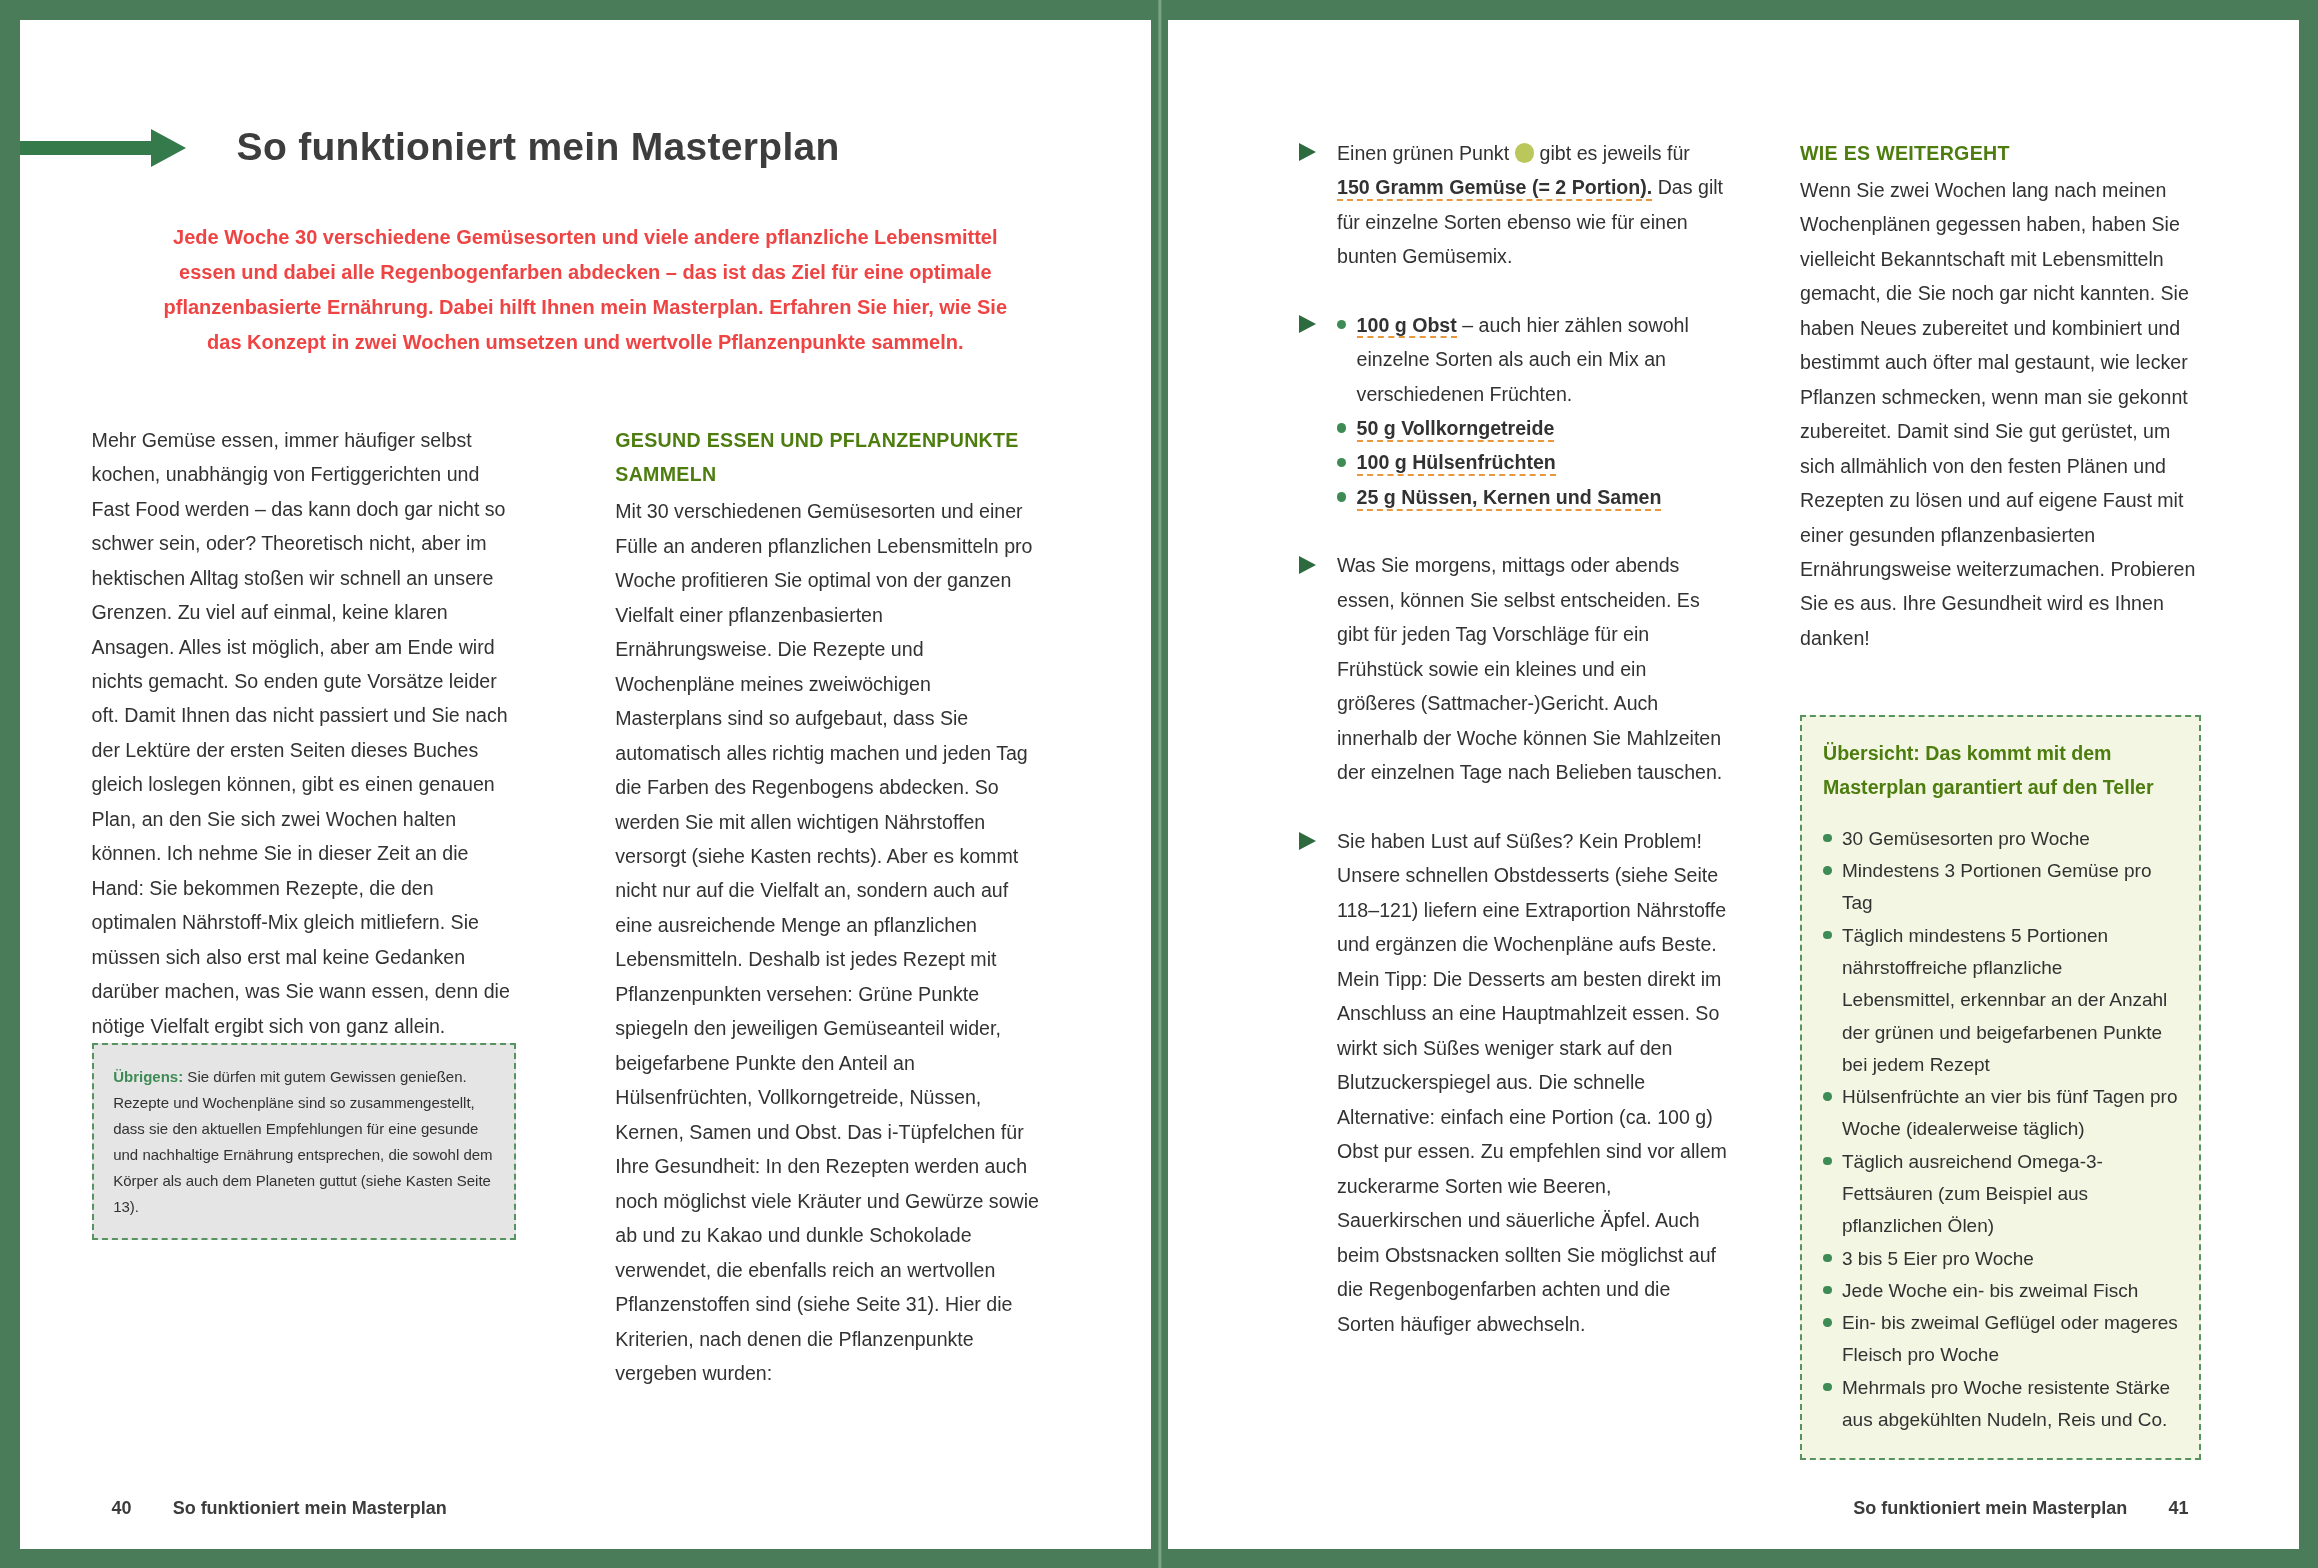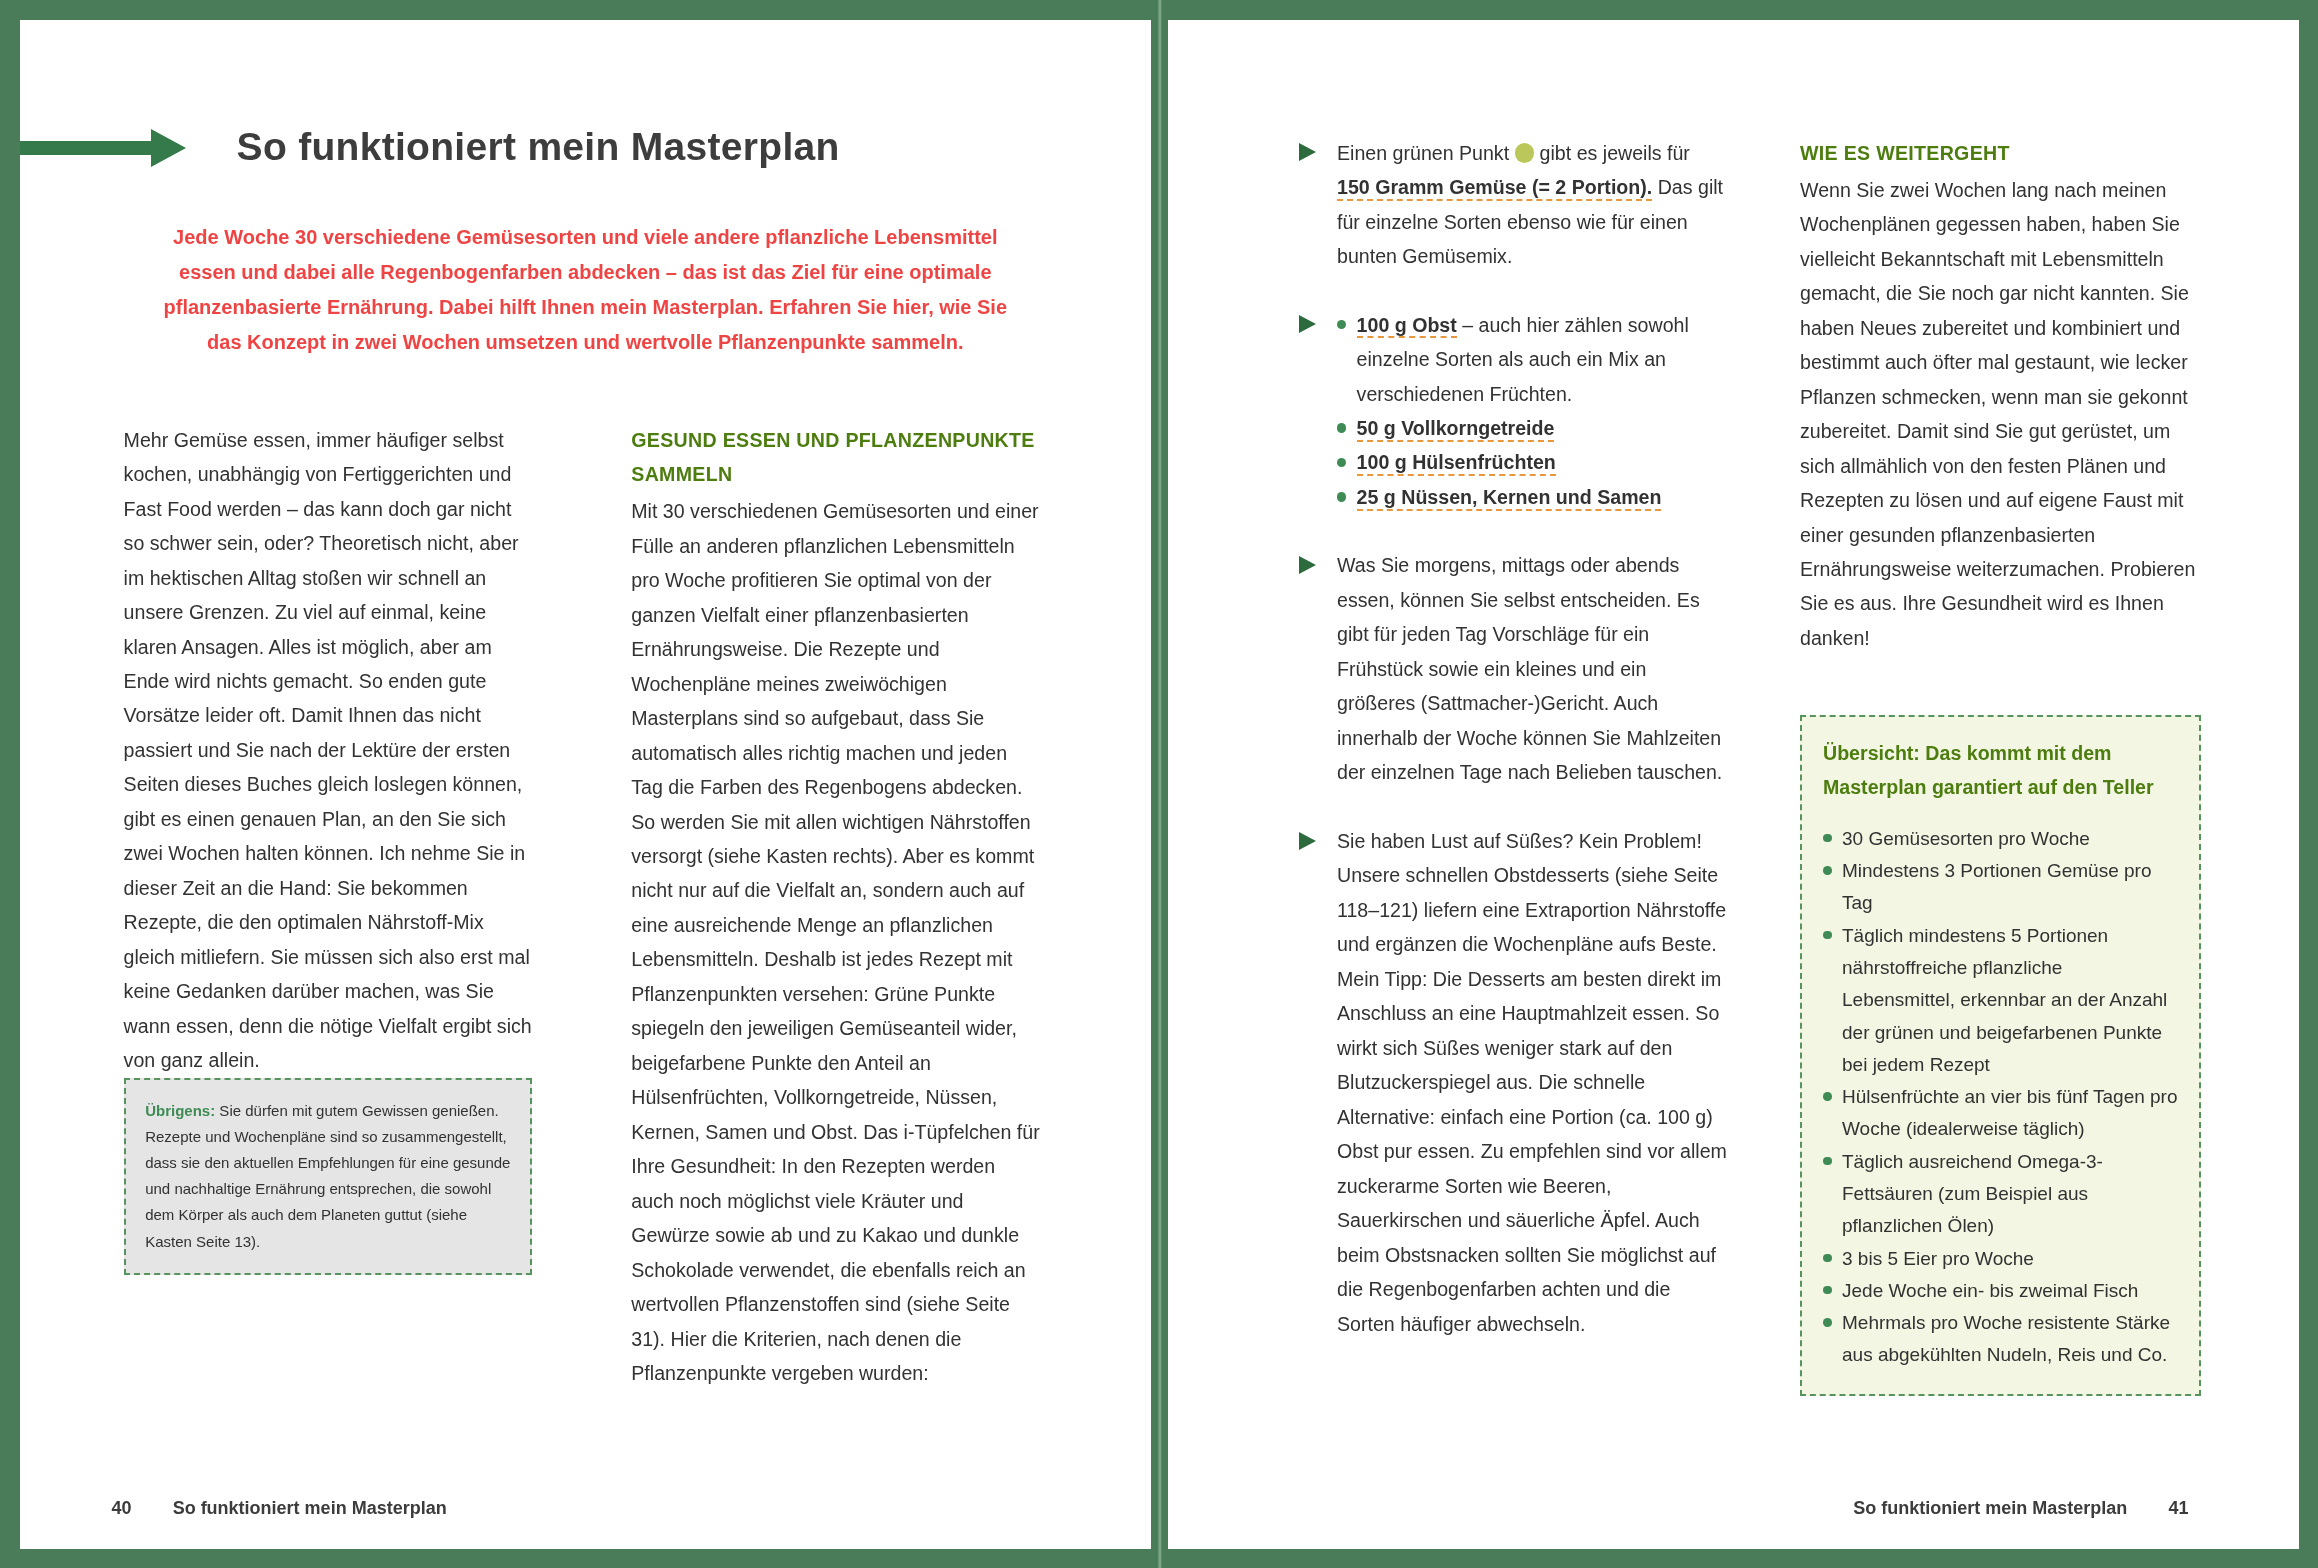--- a/index.html
+++ b/index.html
@@ -16,21 +16,21 @@
 
   
   .title-row { position:relative; margin-top:105px; }
   .arrow { position:absolute; left:0; top:3.9px; height:39px; display:flex; align-items:center; }
   .arrow-bar { width:131px; height:14.4px; background:#357a4a; }
   .arrow-head { width:0; height:0; border-left:35px solid #357a4a; border-top:19.6px solid transparent; border-bottom:19.6px solid transparent; }
   .title { margin:0 0 0 217px; font-size:39px; font-weight:bold; color:#3d3d3d; letter-spacing:0.3px; }
 
   .intro { width:877px; margin:51px auto 0; text-align:center; color:#ef4444; font-weight:bold; font-size:20px; line-height:1.75; }
 
-  .cols { display:flex; gap:99px; padding:0 111px 0 104px; margin-top:63px; }
+  .cols { display:flex; gap:99px; padding:0 111px 0 72px; margin-top:63px; }
   .col { flex:1 1 0; min-width:0; }
   p { margin:0; }
   .body-text { font-size:19.6px; line-height:1.76; color:#323232; }
   .col-heading { margin:0 0 2.6px 0; font-size:19.6px; line-height:1.76; font-weight:bold; color:#4d7c0f; letter-spacing:0.3px; }
 
   .note-box { border:2px dashed #57935f; background:#e5e5e5; padding:18.3px 19.6px; font-size:15px; line-height:1.74; }
   .box-label { color:#3e8b55; font-weight:bold; }
 
   .page-footer { position:absolute; left:92px; right:111px; bottom:30px; display:flex; align-items:baseline; gap:41px; font-size:18px; font-weight:bold; color:#3c3c3c; }
   .page-footer.right { justify-content:flex-end; }
@@ -144,20 +144,21 @@
 
         <div class="ov-box">
           <h3 class="ov-heading">Übersicht: Das kommt mit dem Masterplan garantiert auf den Teller</h3>
           <div class="ov-item"><span class="dot"></span><span>30 Gemüsesorten pro Woche</span></div>
           <div class="ov-item"><span class="dot"></span><span>Mindestens 3 Portionen Gemüse pro Tag</span></div>
           <div class="ov-item"><span class="dot"></span><span>Täglich mindestens 5 Portionen nährstoffreiche pflanzliche Lebensmittel, erkennbar an der Anzahl der grünen und beigefarbenen Punkte bei jedem Rezept</span></div>
           <div class="ov-item"><span class="dot"></span><span>Hülsenfrüchte an vier bis fünf Tagen pro Woche (idealerweise täglich)</span></div>
           <div class="ov-item"><span class="dot"></span><span>Täglich ausreichend Omega-3-Fettsäuren (zum Beispiel aus pflanzlichen Ölen)</span></div>
           <div class="ov-item"><span class="dot"></span><span>3 bis 5 Eier pro Woche</span></div>
           <div class="ov-item"><span class="dot"></span><span>Jede Woche ein- bis zweimal Fisch</span></div>
+          <div class="ov-item"><span class="dot"></span><span>Ein- bis zweimal Geflügel oder mageres Fleisch pro Woche</span></div>
           <div class="ov-item"><span class="dot"></span><span>Mehrmals pro Woche resistente Stärke aus abgekühlten Nudeln, Reis und Co.</span></div>
         </div>
       </div>
 
     </div>
 
     <div class="page-footer right">
       <span class="pf-text">So funktioniert mein Masterplan</span>
       <span class="pf-num">41</span>
     </div>

